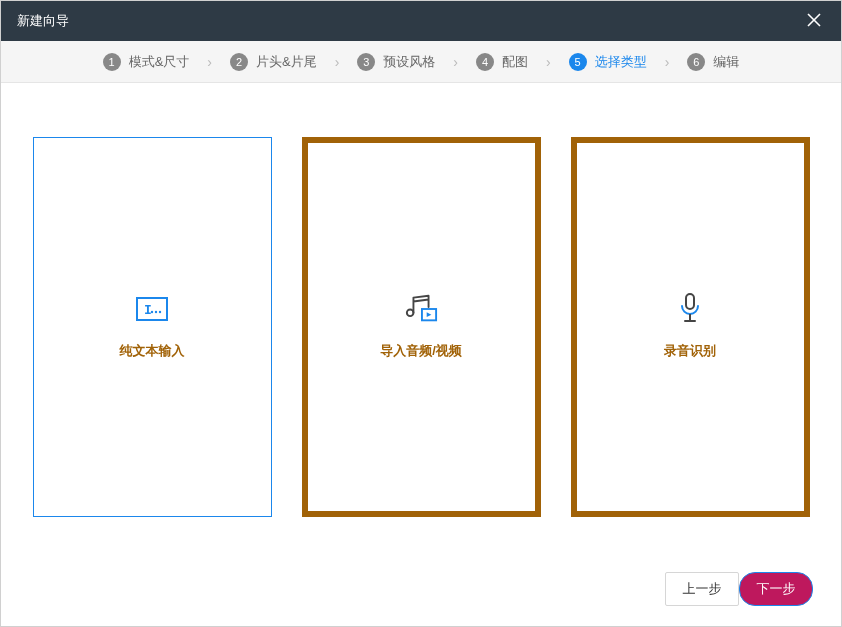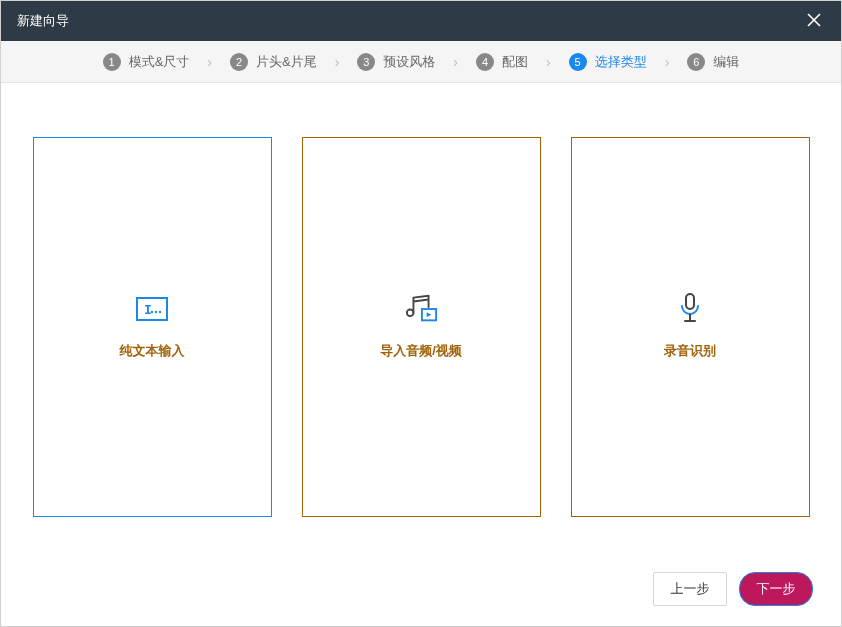--- a/index.html
+++ b/index.html
@@ -85,21 +85,21 @@
       flex: 1;
       display: flex;
       align-items: center;
       justify-content: center;
       gap: 30px;
       padding: 40px 30px 20px 30px;
     }
     .card {
       width: 239px;
       height: 380px;
-      border: 1px solid #a16207;
+      border: 6px solid #a16207;
       display: flex;
       flex-direction: column;
       align-items: center;
       justify-content: center;
       gap: 18px;
       cursor: pointer;
     }
     .card.selected {
       border: 1px solid #1b87ec;
     }
@@ -113,21 +113,20 @@
     .card-label {
       font-size: 13px;
       color: #a16207;
       font-weight: bold;
     }
     .footer {
       height: 75px;
       display: flex;
       align-items: center;
       justify-content: flex-end;
-      gap: 12px;
       padding: 0 28px;
     }
     .btn {
       height: 34px;
       min-width: 74px;
       padding: 0 16px;
       border: 1px solid #d6d6d6;
       background: #fff;
       font-size: 13px;
       color: #333;

